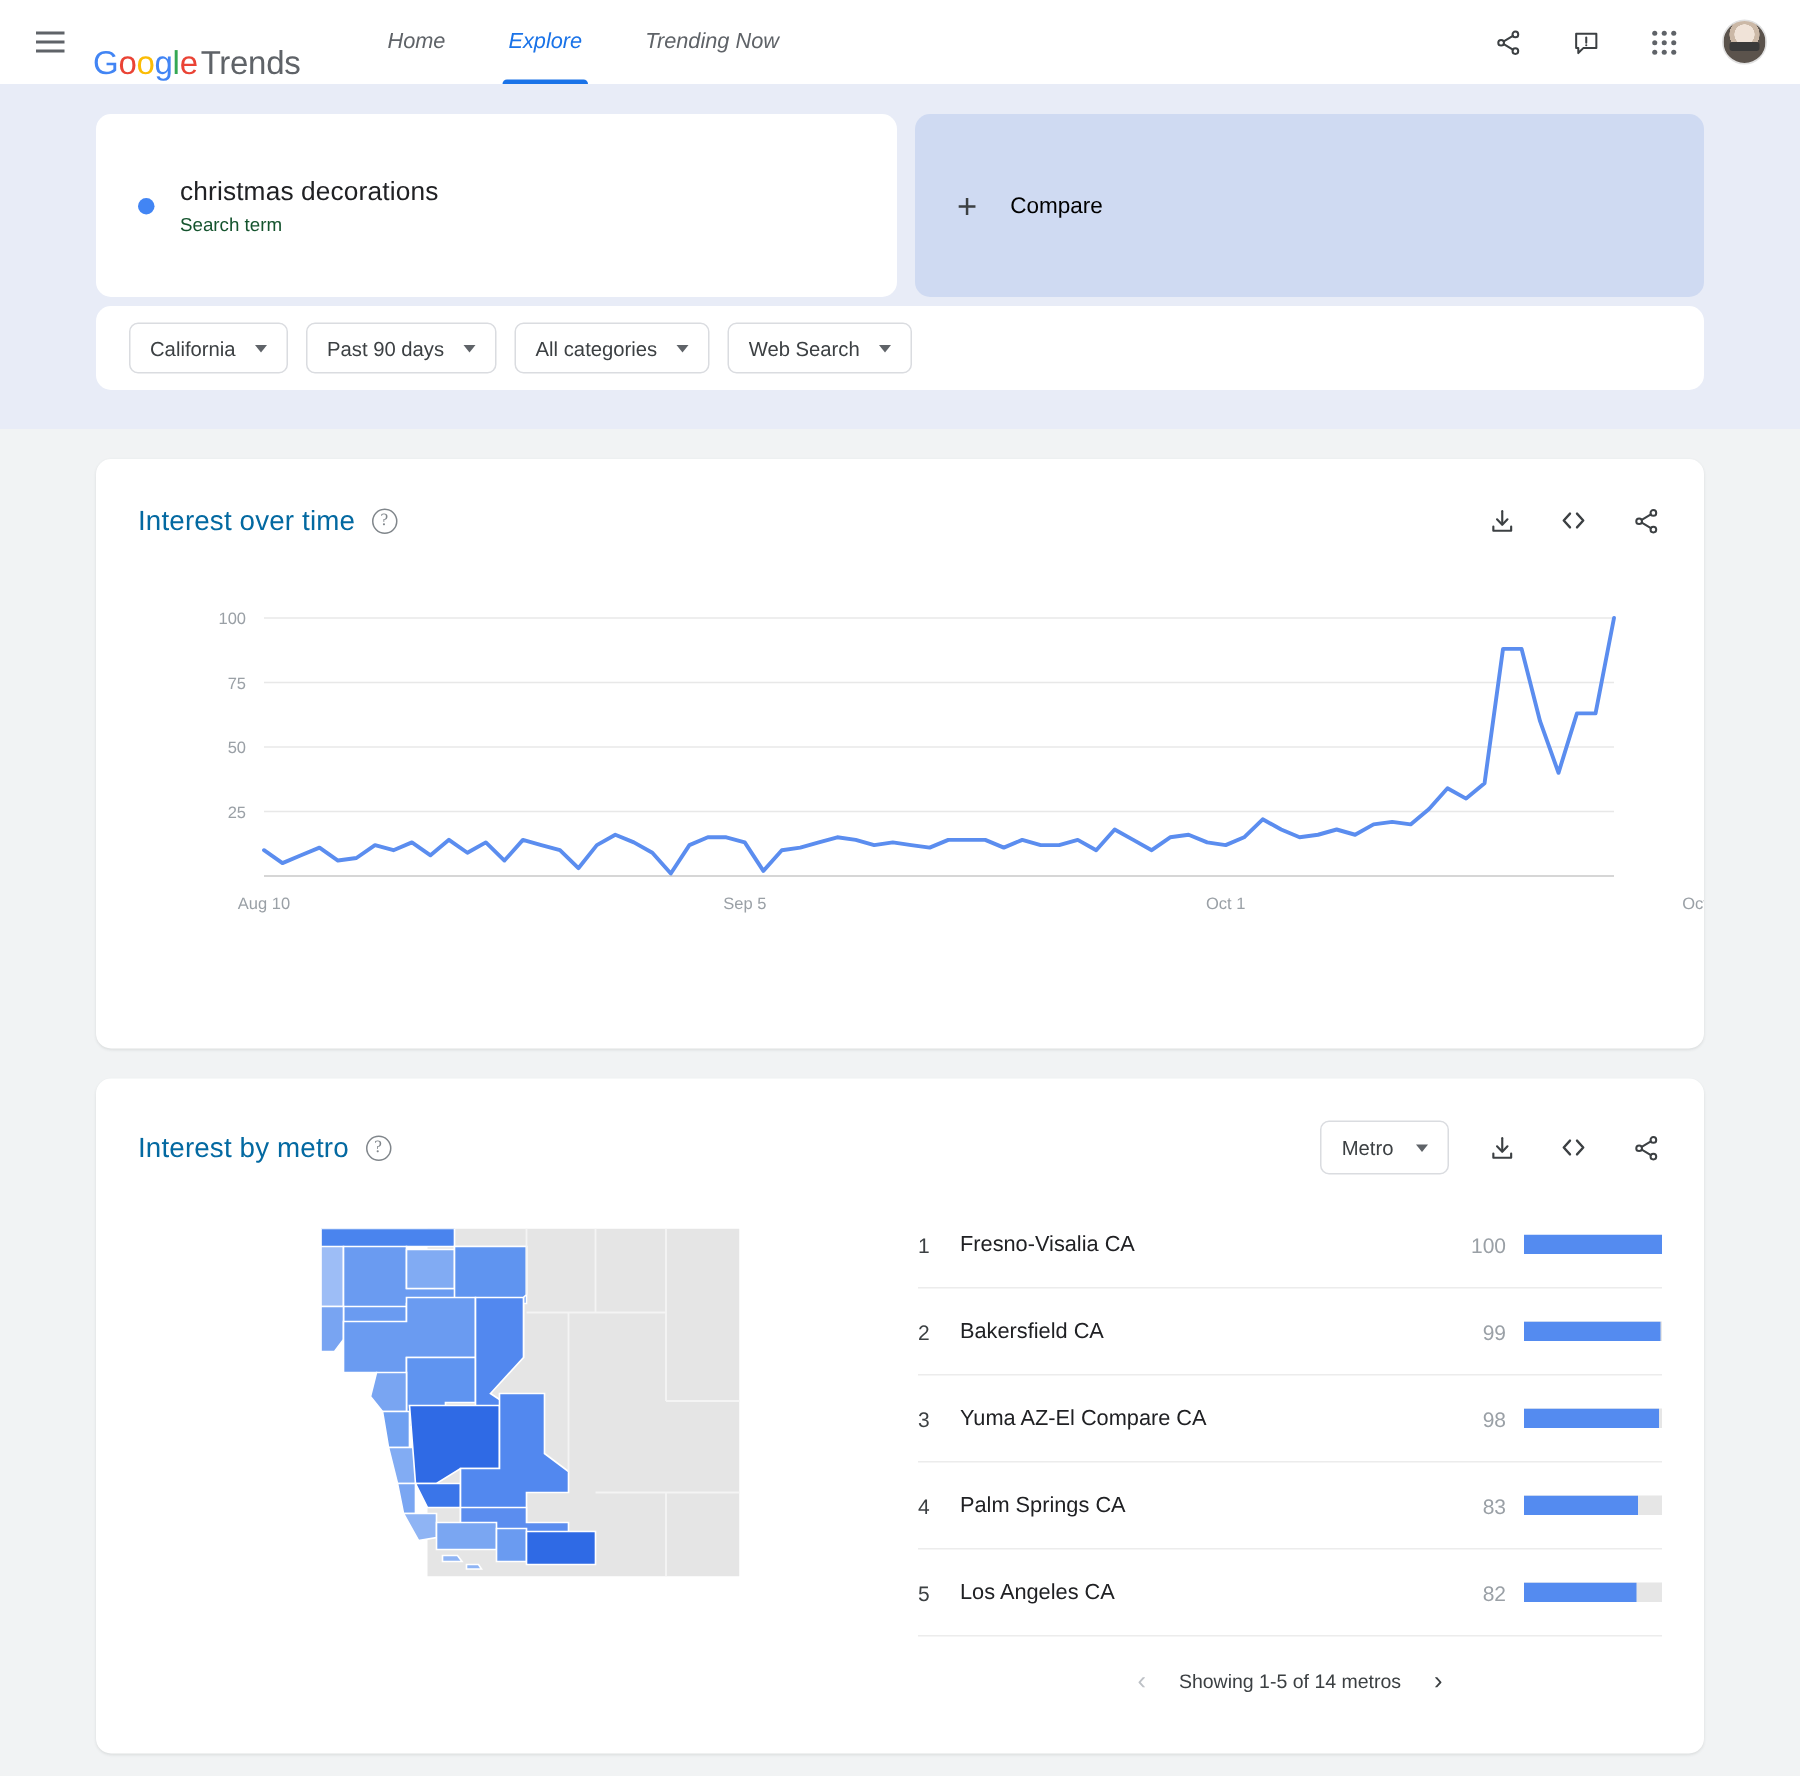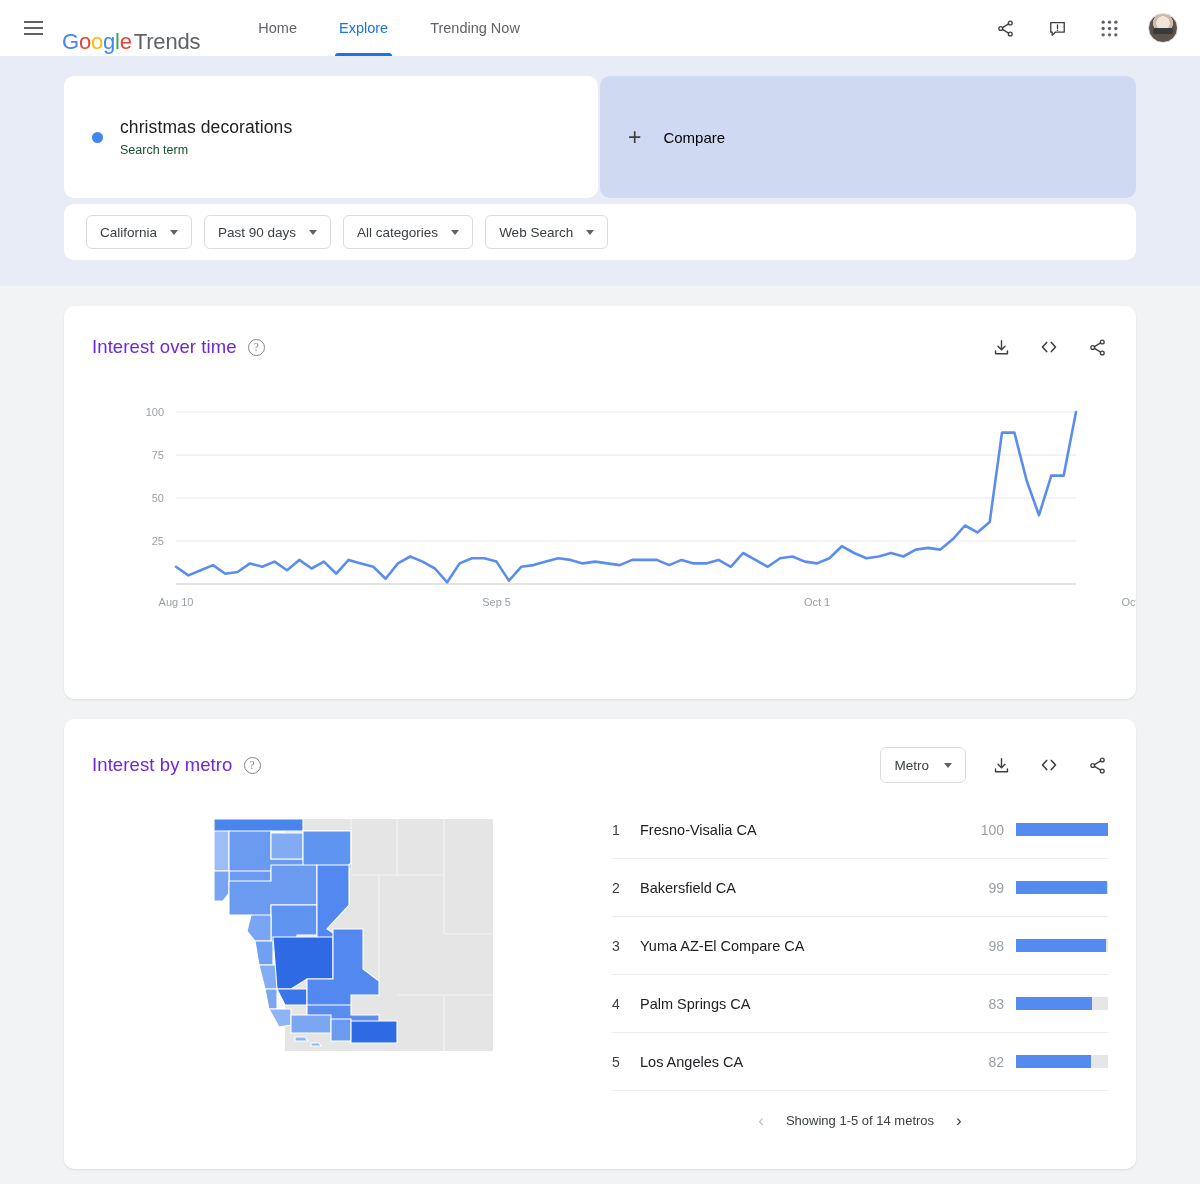--- a/index.html
+++ b/index.html
@@ -27,21 +27,21 @@
 
   .brand { display:flex; align-items:baseline; font-size:22px; letter-spacing:-0.2px; cursor:pointer;}
   .brand .g1{color:#4285F4}.brand .o1{color:#EA4335}.brand .o2{color:#FBBC05}
   .brand .g2{color:#4285F4}.brand .l{color:#34A853}.brand .e{color:#EA4335}
   .brand .trends{ color:#5f6368; font-weight:400; margin-left:2px;margin-top:28px;}
 
   .nav { display:flex; align-items:center; margin-left: 58px; height:56px; }
   .nav a {
     font-size: 14.5px; color:#5f6368; text-decoration:none;
     padding: 0 0px; margin-right: 42px; height:56px; display:flex;
-    align-items:center; position:relative; cursor:pointer;
+    align-items:center; position:relative; cursor:pointer;font-style:italic;
   }
   .nav a:last-child{ margin-right:0; }
   .nav a.active { color:#1a73e8; }
   .nav a.active::after{
     content:""; position:absolute; left:-4px; right:-4px; bottom:0;
     height:3px; background:#1a73e8; border-radius:3px 3px 0 0;
   }
 
   .topbar-right { margin-left:auto; display:flex; align-items:center; gap: 26px;}
   .ticon{ width:26px;height:26px; display:flex;align-items:center;justify-content:center; cursor:pointer;}
@@ -50,21 +50,21 @@
     background: radial-gradient(circle at 50% 32%, #f0e3d8 0 28%, #cbb8a6 29% 42%, #5b534c 43% 100%);
     overflow:hidden; position:relative; cursor:pointer; border:1px solid #e0e0e0;
   }
   .avatar::after{
     content:""; position:absolute; left:4px; right:4px; top:14px; height:6px;
     background:#3a3a3a; border-radius:2px;
   }
 
   
   .qband { background:#e8ecf7; padding: 20px 64px 26px; }
-  .qrow { display:flex; gap:2px; }
+  .qrow { display:flex; gap:12px; }
   .qcard {
     background:#fff; border-radius:10px; height:122px;
     display:flex; align-items:center; padding: 0 0 0 28px;
   }
   .qcard.term { width:534px; }
   .qdot { width:11px;height:11px;border-radius:50%;background:#4285f4; margin-right:17px; flex:none;}
   .qterm-title{ font-size:17.5px; color:#202124; letter-spacing:.1px;}
   .qterm-sub{ font-size:12.5px; color:#14532d; margin-top:5px;}
   .qcard.compare {
     flex:1; background:#cfdaf2; color:#3c4043;
@@ -86,21 +86,21 @@
 
   
   .content{ padding: 20px 64px 0; }
   .card{
     background:#fff; border-radius:10px; box-shadow:0 1px 2px rgba(60,64,67,.12);
     margin-bottom:20px; position:relative;
   }
   .card-head{
     display:flex; align-items:center; padding: 28px 26px 0 28px;
   }
-  .card-title{ font-size:18.5px; color:#6d28d9; letter-spacing:.1px;}
+  .card-title{ font-size:18.5px; color:#0369a1; letter-spacing:.1px;}
   .help{
     width:17px;height:17px;border:1.4px solid #80868b;border-radius:50%;
     color:#80868b; font-size:11.5px; display:flex; align-items:center; justify-content:center;
     margin-left:11px; cursor:pointer; font-family:"Liberation Serif", serif;
   }
   .head-actions{ margin-left:auto; display:flex; align-items:center; gap:22px;}
 
   
   .chart-wrap{ padding: 42px 16px 26px 0; }
   .chart-svg{ display:block; }

